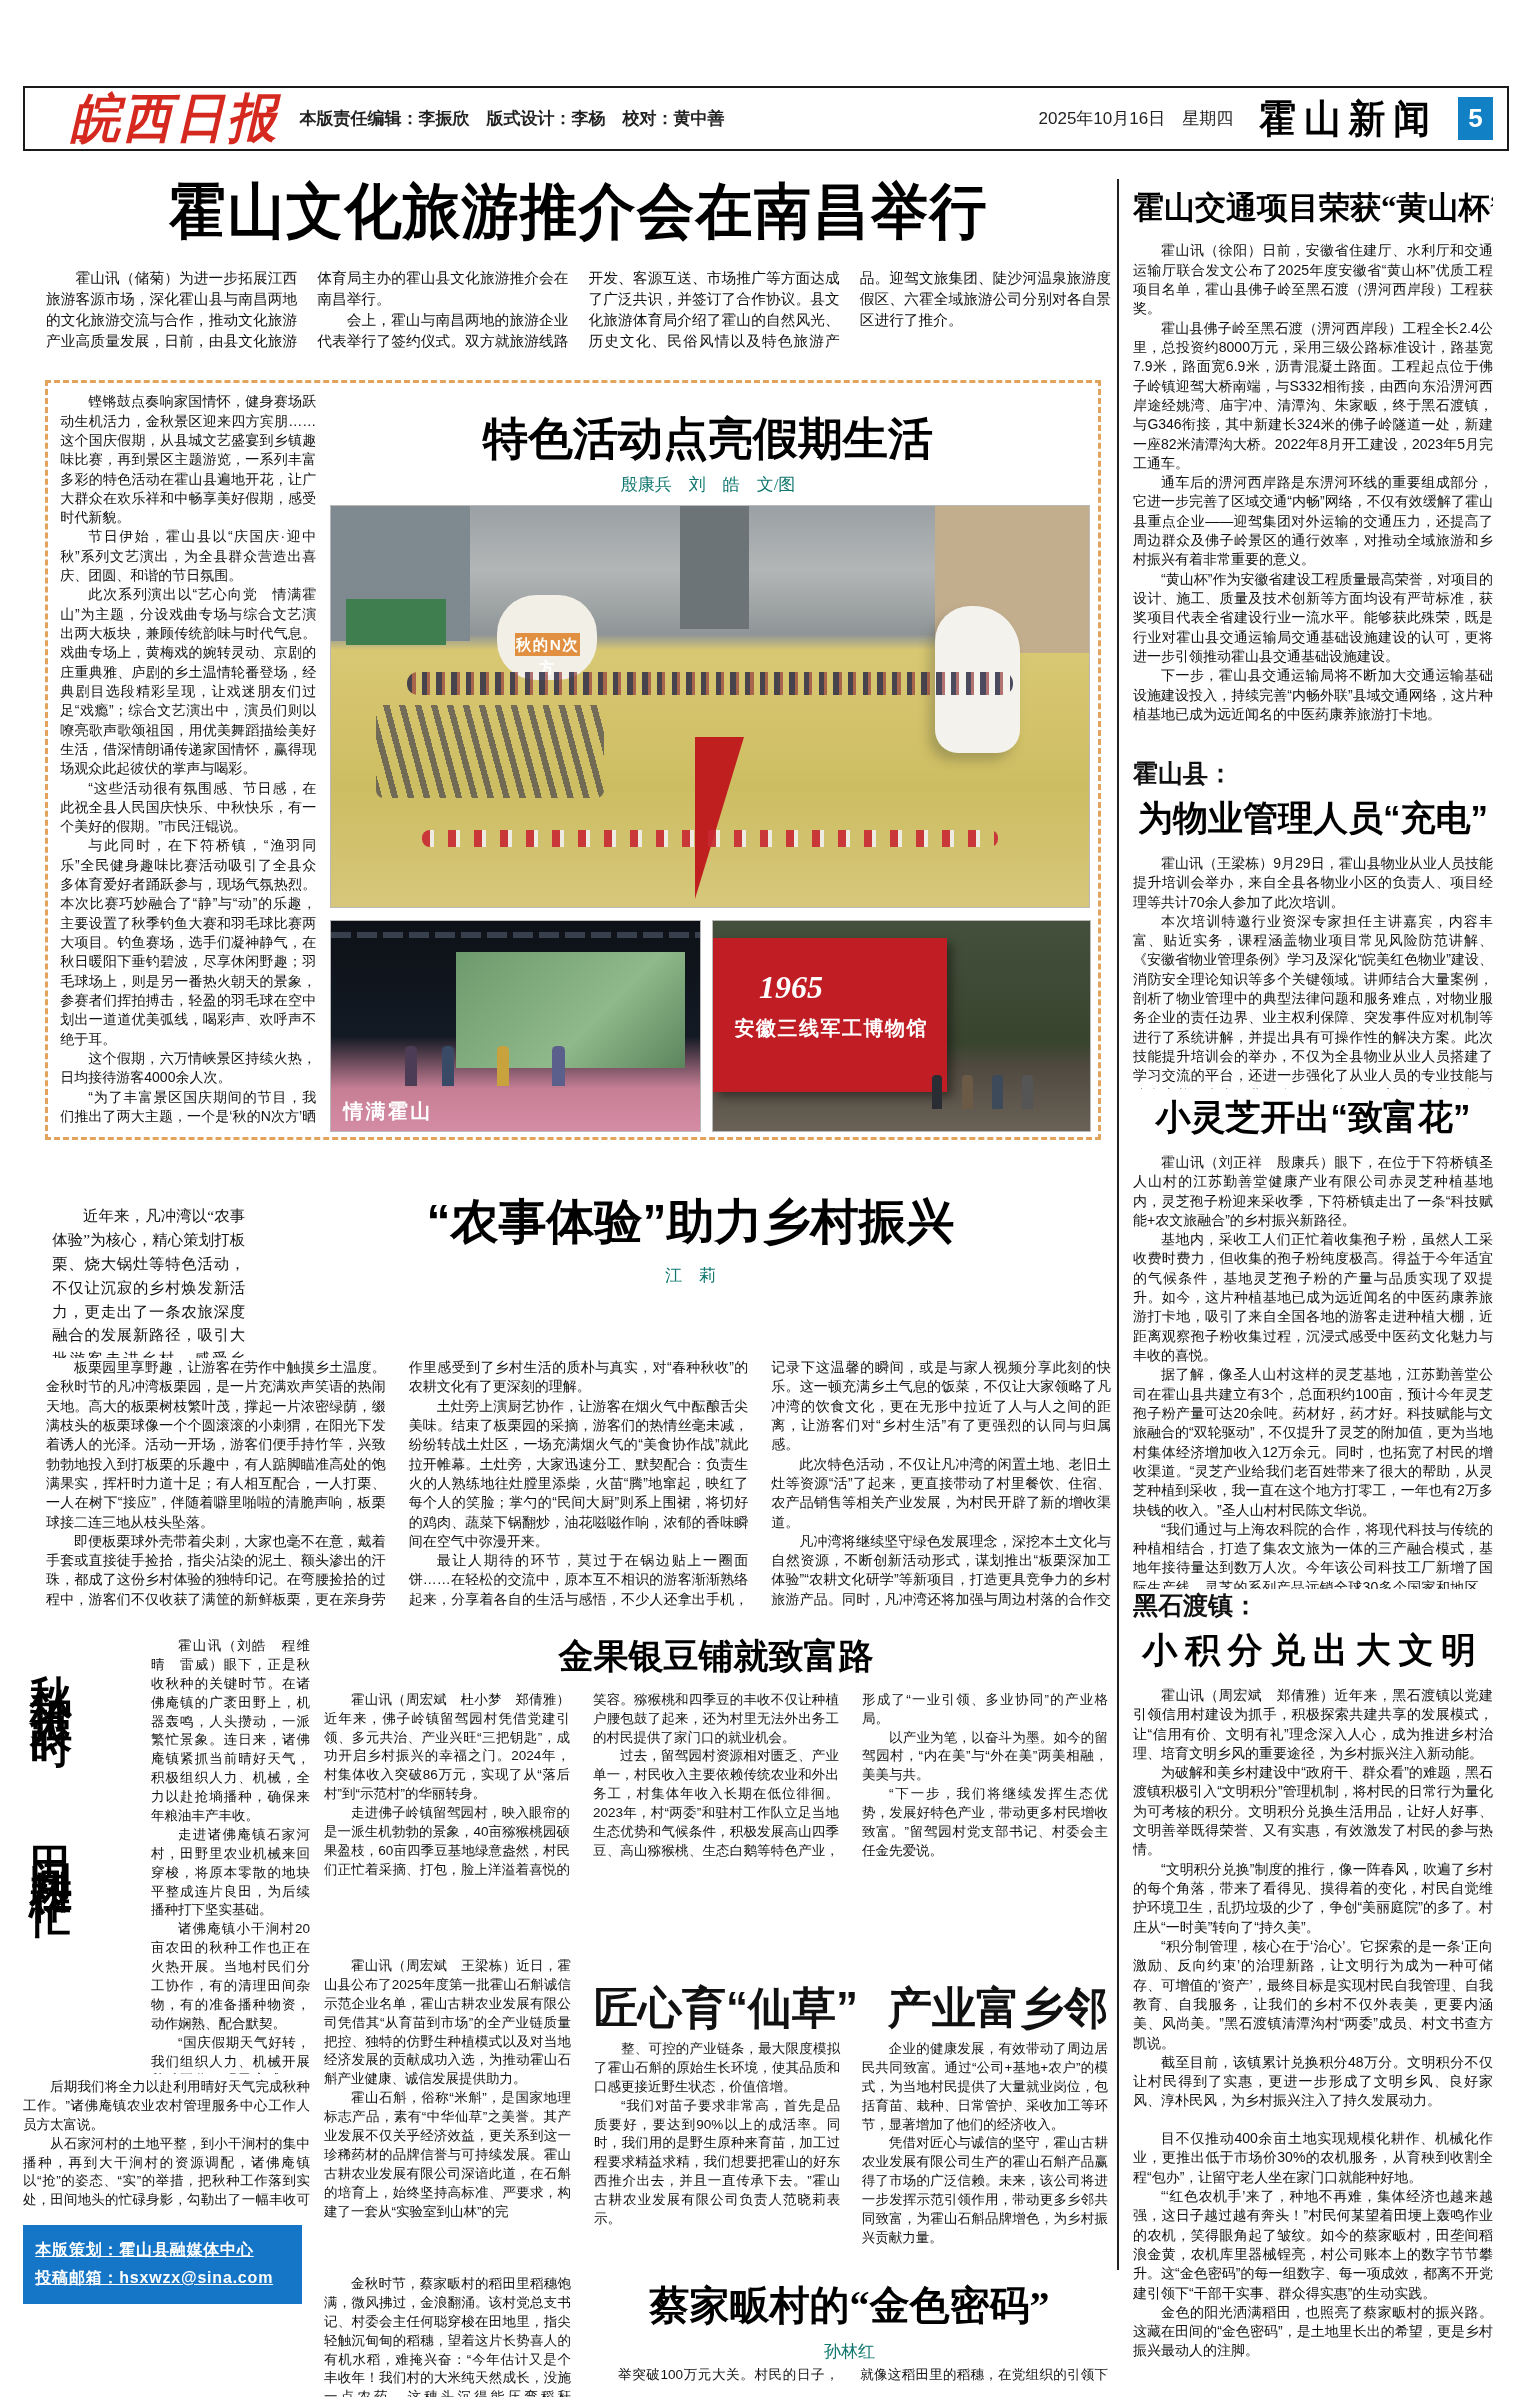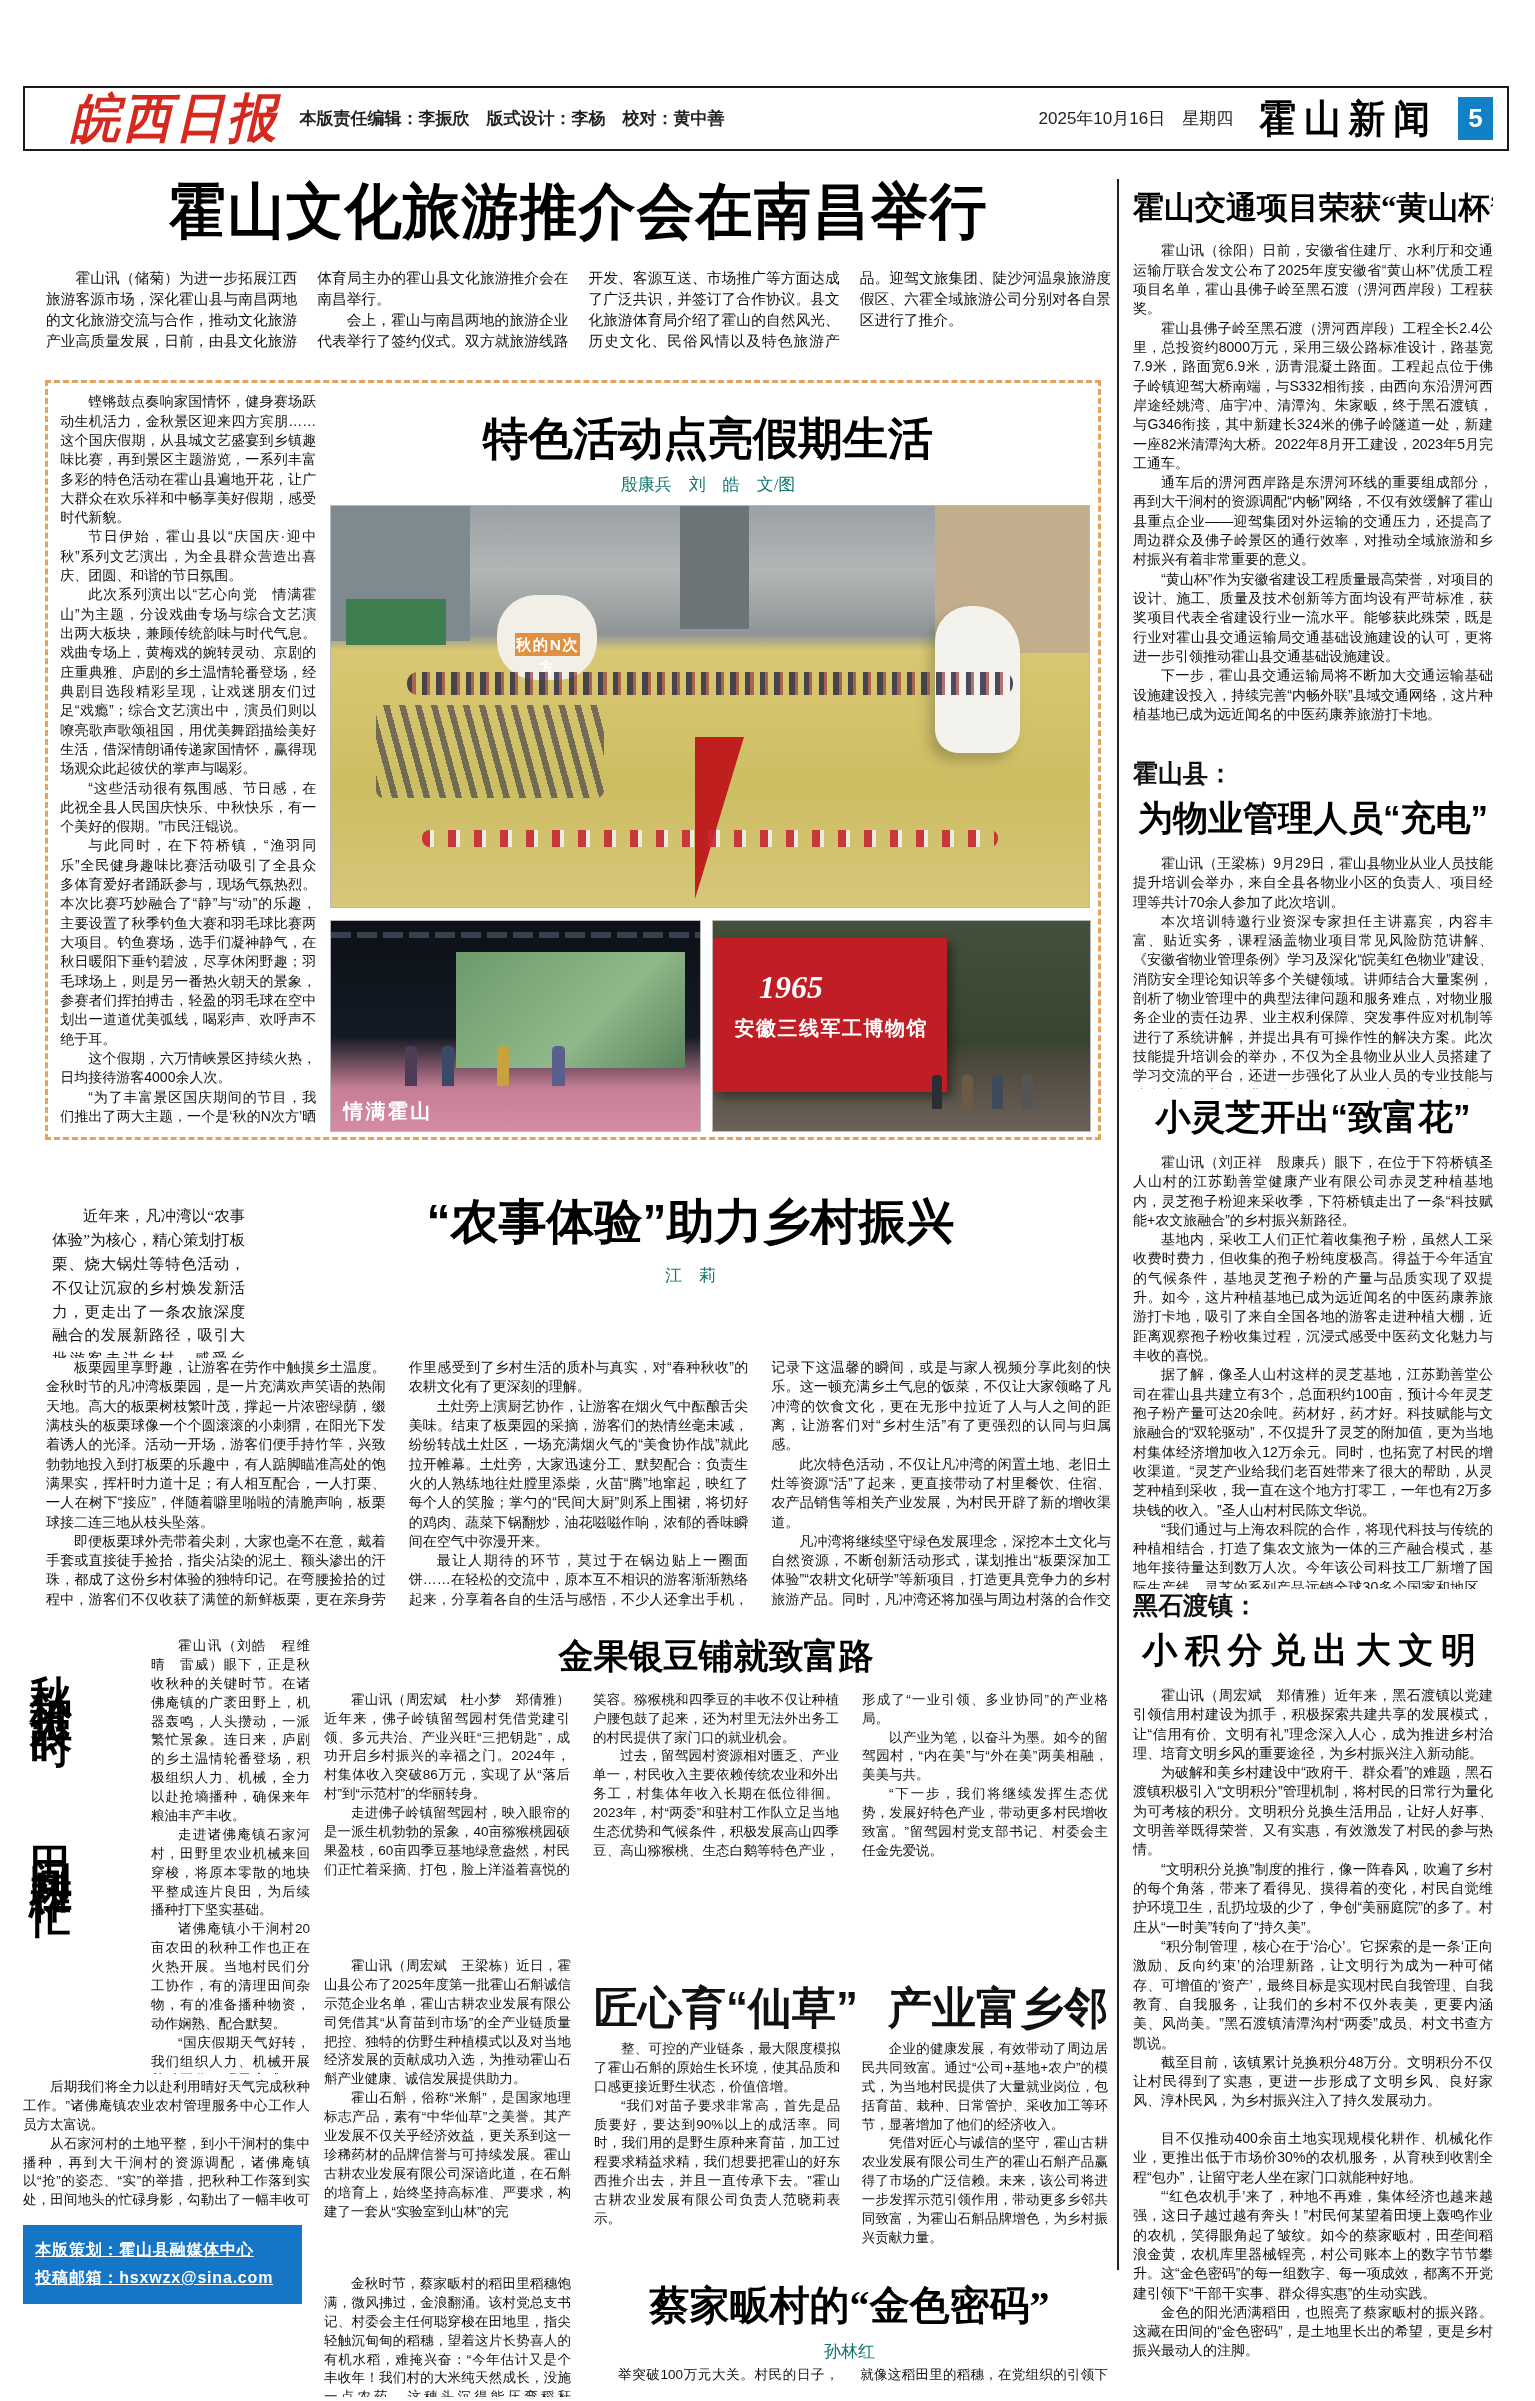--- a/index.html
+++ b/index.html
@@ -126,21 +126,21 @@
   </div>
 
   <div class="vrule"></div>
 
   <div class="rail">
     <div class="rail-art body18" style="height:573px;">
       <div class="headline serifhead r-head">霍山交通项目荣获“黄山杯”</div>
       <div>
           <p class="para">霍山讯（徐阳）日前，安徽省住建厅、水利厅和交通运输厅联合发文公布了2025年度安徽省“黄山杯”优质工程项目名单，霍山县佛子岭至黑石渡（淠河西岸段）工程获奖。</p>
           <p class="para">霍山县佛子岭至黑石渡（淠河西岸段）工程全长2.4公里，总投资约8000万元，采用三级公路标准设计，路基宽7.9米，路面宽6.9米，沥青混凝土路面。工程起点位于佛子岭镇迎驾大桥南端，与S332相衔接，由西向东沿淠河西岸途经姚湾、庙宇冲、清潭沟、朱家畈，终于黑石渡镇，与G346衔接，其中新建长324米的佛子岭隧道一处，新建一座82米清潭沟大桥。2022年8月开工建设，2023年5月完工通车。</p>
-          <p class="para">通车后的淠河西岸路是东淠河环线的重要组成部分，再到大干涧村的资源调配“内畅”网络，不仅有效缓解了霍山县重点企业——迎驾集团对外运输的交通压力，还提高了周边群众及佛子岭景区的通行效率，对推动全域旅游和乡村振兴有着非常重要的意义。</p>
+          <p class="para">通车后的淠河西岸路是东淠河环线的重要组成部分，它进一步完善了区域交通“内畅”网络，不仅有效缓解了霍山县重点企业——迎驾集团对外运输的交通压力，还提高了周边群众及佛子岭景区的通行效率，对推动全域旅游和乡村振兴有着非常重要的意义。</p>
           <p class="para">“黄山杯”作为安徽省建设工程质量最高荣誉，对项目的设计、施工、质量及技术创新等方面均设有严苛标准，获奖项目代表全省建设行业一流水平。能够获此殊荣，既是行业对霍山县交通运输局交通基础设施建设的认可，更将进一步引领推动霍山县交通基础设施建设。</p>
           <p class="para">下一步，霍山县交通运输局将不断加大交通运输基础设施建设投入，持续完善“内畅外联”县域交通网络，这片种植基地已成为远近闻名的中医药康养旅游打卡地。</p>
         </div>
     </div>
     <div class="rail-art body18" style="height:332px;">
       <div class="kicker">霍山县：</div>
       <div class="headline r-head2">为物业管理人员“充电”</div>
       <div>
           <p class="para">霍山讯（王梁栋）9月29日，霍山县物业从业人员技能提升培训会举办，来自全县各物业小区的负责人、项目经理等共计70余人参加了此次培训。</p>
           <p class="para">本次培训特邀行业资深专家担任主讲嘉宾，内容丰富、贴近实务，课程涵盖物业项目常见风险防范讲解、《安徽省物业管理条例》学习及深化“皖美红色物业”建设、消防安全理论知识等多个关键领域。讲师结合大量案例，剖析了物业管理中的典型法律问题和服务难点，对物业服务企业的责任边界、业主权利保障、突发事件应对机制等进行了系统讲解，并提出具有可操作性的解决方案。此次技能提升培训会的举办，不仅为全县物业从业人员搭建了学习交流的平台，还进一步强化了从业人员的专业技能与综合素养，也为行业整体服务能力的提质增效注入了新动能。</p>
@@ -238,21 +238,21 @@
         <p class="para">凡冲湾将继续坚守绿色发展理念，深挖本土文化与自然资源，不断创新活动形式，谋划推出“板栗深加工体验”“农耕文化研学”等新项目，打造更具竞争力的乡村旅游产品。同时，凡冲湾还将加强与周边村落的合作交流，优化服务细节、提升接待能力，让更多人走进这片乡村热土，让特色活动成为推动乡村振兴的“金钥匙”，续写凡冲湾的发展新篇。</p>
       </div>
   </div>
 
   <div class="sowing">
     <div class="sow-head">
       <span>秋种抢农时</span>
       <span class="l2">田间耕作忙</span>
     </div>
     <div class="sow-top body17 clip">
-        <p class="para">霍山讯（刘皓　程维晴　雷威）眼下，正是秋收秋种的关键时节。在诸佛庵镇的广袤田野上，机器轰鸣，人头攒动，一派繁忙景象。连日来，庐剧的乡土温情轮番登场，积极组织人力、机械，全力以赴抢墒播种，确保来年粮油丰产丰收。</p>
+        <p class="para">霍山讯（刘皓　程维晴　雷威）眼下，正是秋收秋种的关键时节。在诸佛庵镇的广袤田野上，机器轰鸣，人头攒动，一派繁忙景象。连日来，诸佛庵镇紧抓当前晴好天气，积极组织人力、机械，全力以赴抢墒播种，确保来年粮油丰产丰收。</p>
         <p class="para">走进诸佛庵镇石家河村，田野里农业机械来回穿梭，将原本零散的地块平整成连片良田，为后续播种打下坚实基础。</p>
         <p class="para">诸佛庵镇小干涧村20亩农田的秋种工作也正在火热开展。当地村民们分工协作，有的清理田间杂物，有的准备播种物资，动作娴熟、配合默契。</p>
         <p class="para">“国庆假期天气好转，我们组织人力、机械开展秋种工作，现已完成了三十余亩。”诸佛庵镇小干涧村党支部书记、村委会主任俞秀伟说。</p>
       </div>
     <div class="sow-bottom body17 clip">
         <p class="para">后期我们将全力以赴利用晴好天气完成秋种工作。”诸佛庵镇农业农村管理服务中心工作人员方太富说。</p>
         <p class="para">从石家河村的土地平整，到小干涧村的集中播种，再到大干涧村的资源调配，诸佛庵镇以“抢”的姿态、“实”的举措，把秋种工作落到实处，田间地头的忙碌身影，勾勒出了一幅丰收可期的秋日农耕图。</p>
       </div>
   </div>
 

